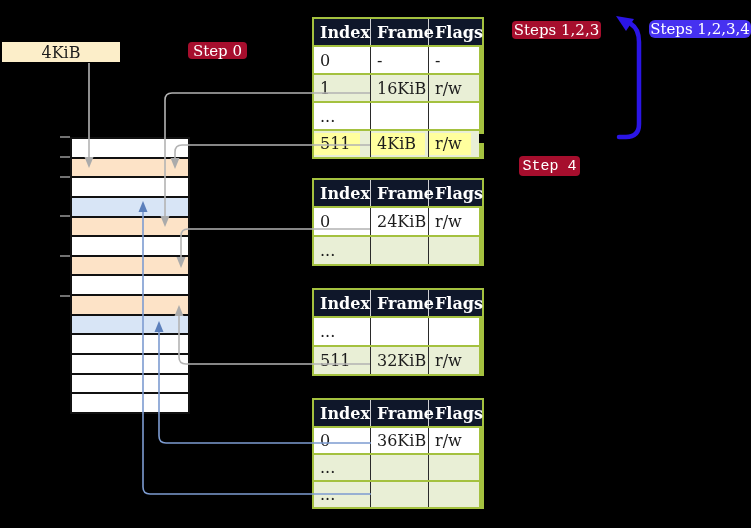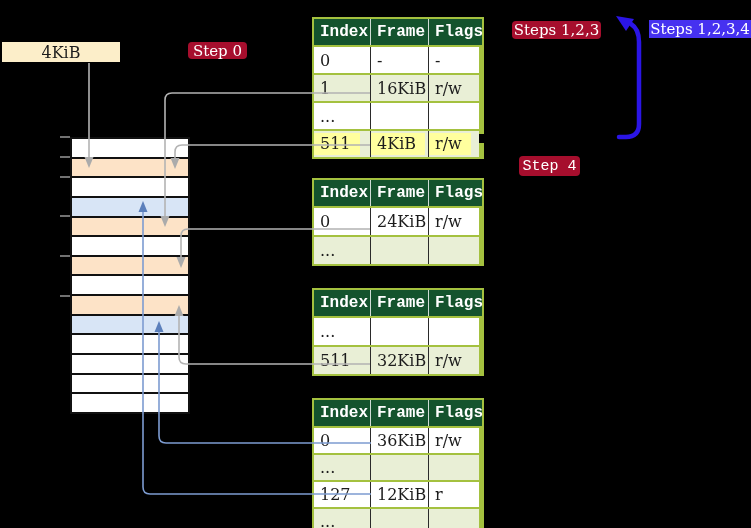--- a/index.html
+++ b/index.html
@@ -12,39 +12,39 @@
     position:absolute;left:2px;top:42px;width:118px;height:20px;
     background:#fceec9;color:#1c1c1c;font-size:16px;
     display:flex;align-items:center;justify-content:center;
   }
   
   .badge{
     position:absolute;display:flex;align-items:center;justify-content:center;
     color:#fff;font-size:15px;border-radius:4px;white-space:nowrap;
   }
   .badge.crimson{background:#a60e2d;}
-  .badge.blue{background:#4631f0;border-radius:0;}
+  .badge.blue{background:#4631f0;border-radius:6px;}
   #badge-step0{left:188px;top:42px;width:59px;height:17px;}
   #badge-steps123{left:512px;top:21px;width:89px;height:18px;text-align:right;}
   #badge-steps1234{left:649px;top:20px;width:102px;height:18px;}
   #badge-step4{left:519px;top:156px;width:61px;height:20px;font-family:Liberation Mono, monospace;}
   
   .memcol{
     position:absolute;left:70px;top:137px;width:120px;height:277px;
     border:2px solid #111;box-sizing:border-box;
     display:flex;flex-direction:column;z-index:1;background:#fff;
   }
   .mem-row{flex:1;border-bottom:2px solid #111;}
   .mem-row:last-child{border-bottom:none;}
   
   .ptable{
     position:absolute;width:172px;box-sizing:border-box;
     border:2px solid #a4c13f;background:#a4c13f;z-index:2;
   }
-  .thead{display:flex;height:26px;background:#14532d;font-family:Liberation Mono, monospace;}
+  .thead{display:flex;height:26px;background:#0f172a;}
   .hc{
     display:flex;align-items:center;box-sizing:border-box;padding-left:6px;
     color:#fff;font-weight:bold;font-size:16px;
   }
   .hc + .hc{border-left:1px solid rgba(255,255,255,0.8);}
   .trow{display:flex;height:26px;border-top:2px solid #a4c13f;}
   .t2 .trow,.t3 .trow{height:27px;}
   .t4 .trow{height:25px;}
   .trow.green .tc{background:#e9efd6;}
   .trow.white .tc{background:#ffffff;}
@@ -231,31 +231,20 @@
       <div class="tc c1">
           <span class="ct">...</span>
         </div>
       <div class="tc c2">
           <span class="ct"></span>
         </div>
       <div class="tc c3">
           <span class="ct"></span>
         </div>
     </div>
-    <div class="trow white">
-      <div class="tc c1">
-          <span class="ct">127</span>
-        </div>
-      <div class="tc c2">
-          <span class="ct">12KiB</span>
-        </div>
-      <div class="tc c3">
-          <span class="ct">r</span>
-        </div>
-    </div>
     <div class="trow green">
       <div class="tc c1">
           <span class="ct">...</span>
         </div>
       <div class="tc c2">
           <span class="ct"></span>
         </div>
       <div class="tc c3">
           <span class="ct"></span>
         </div>

